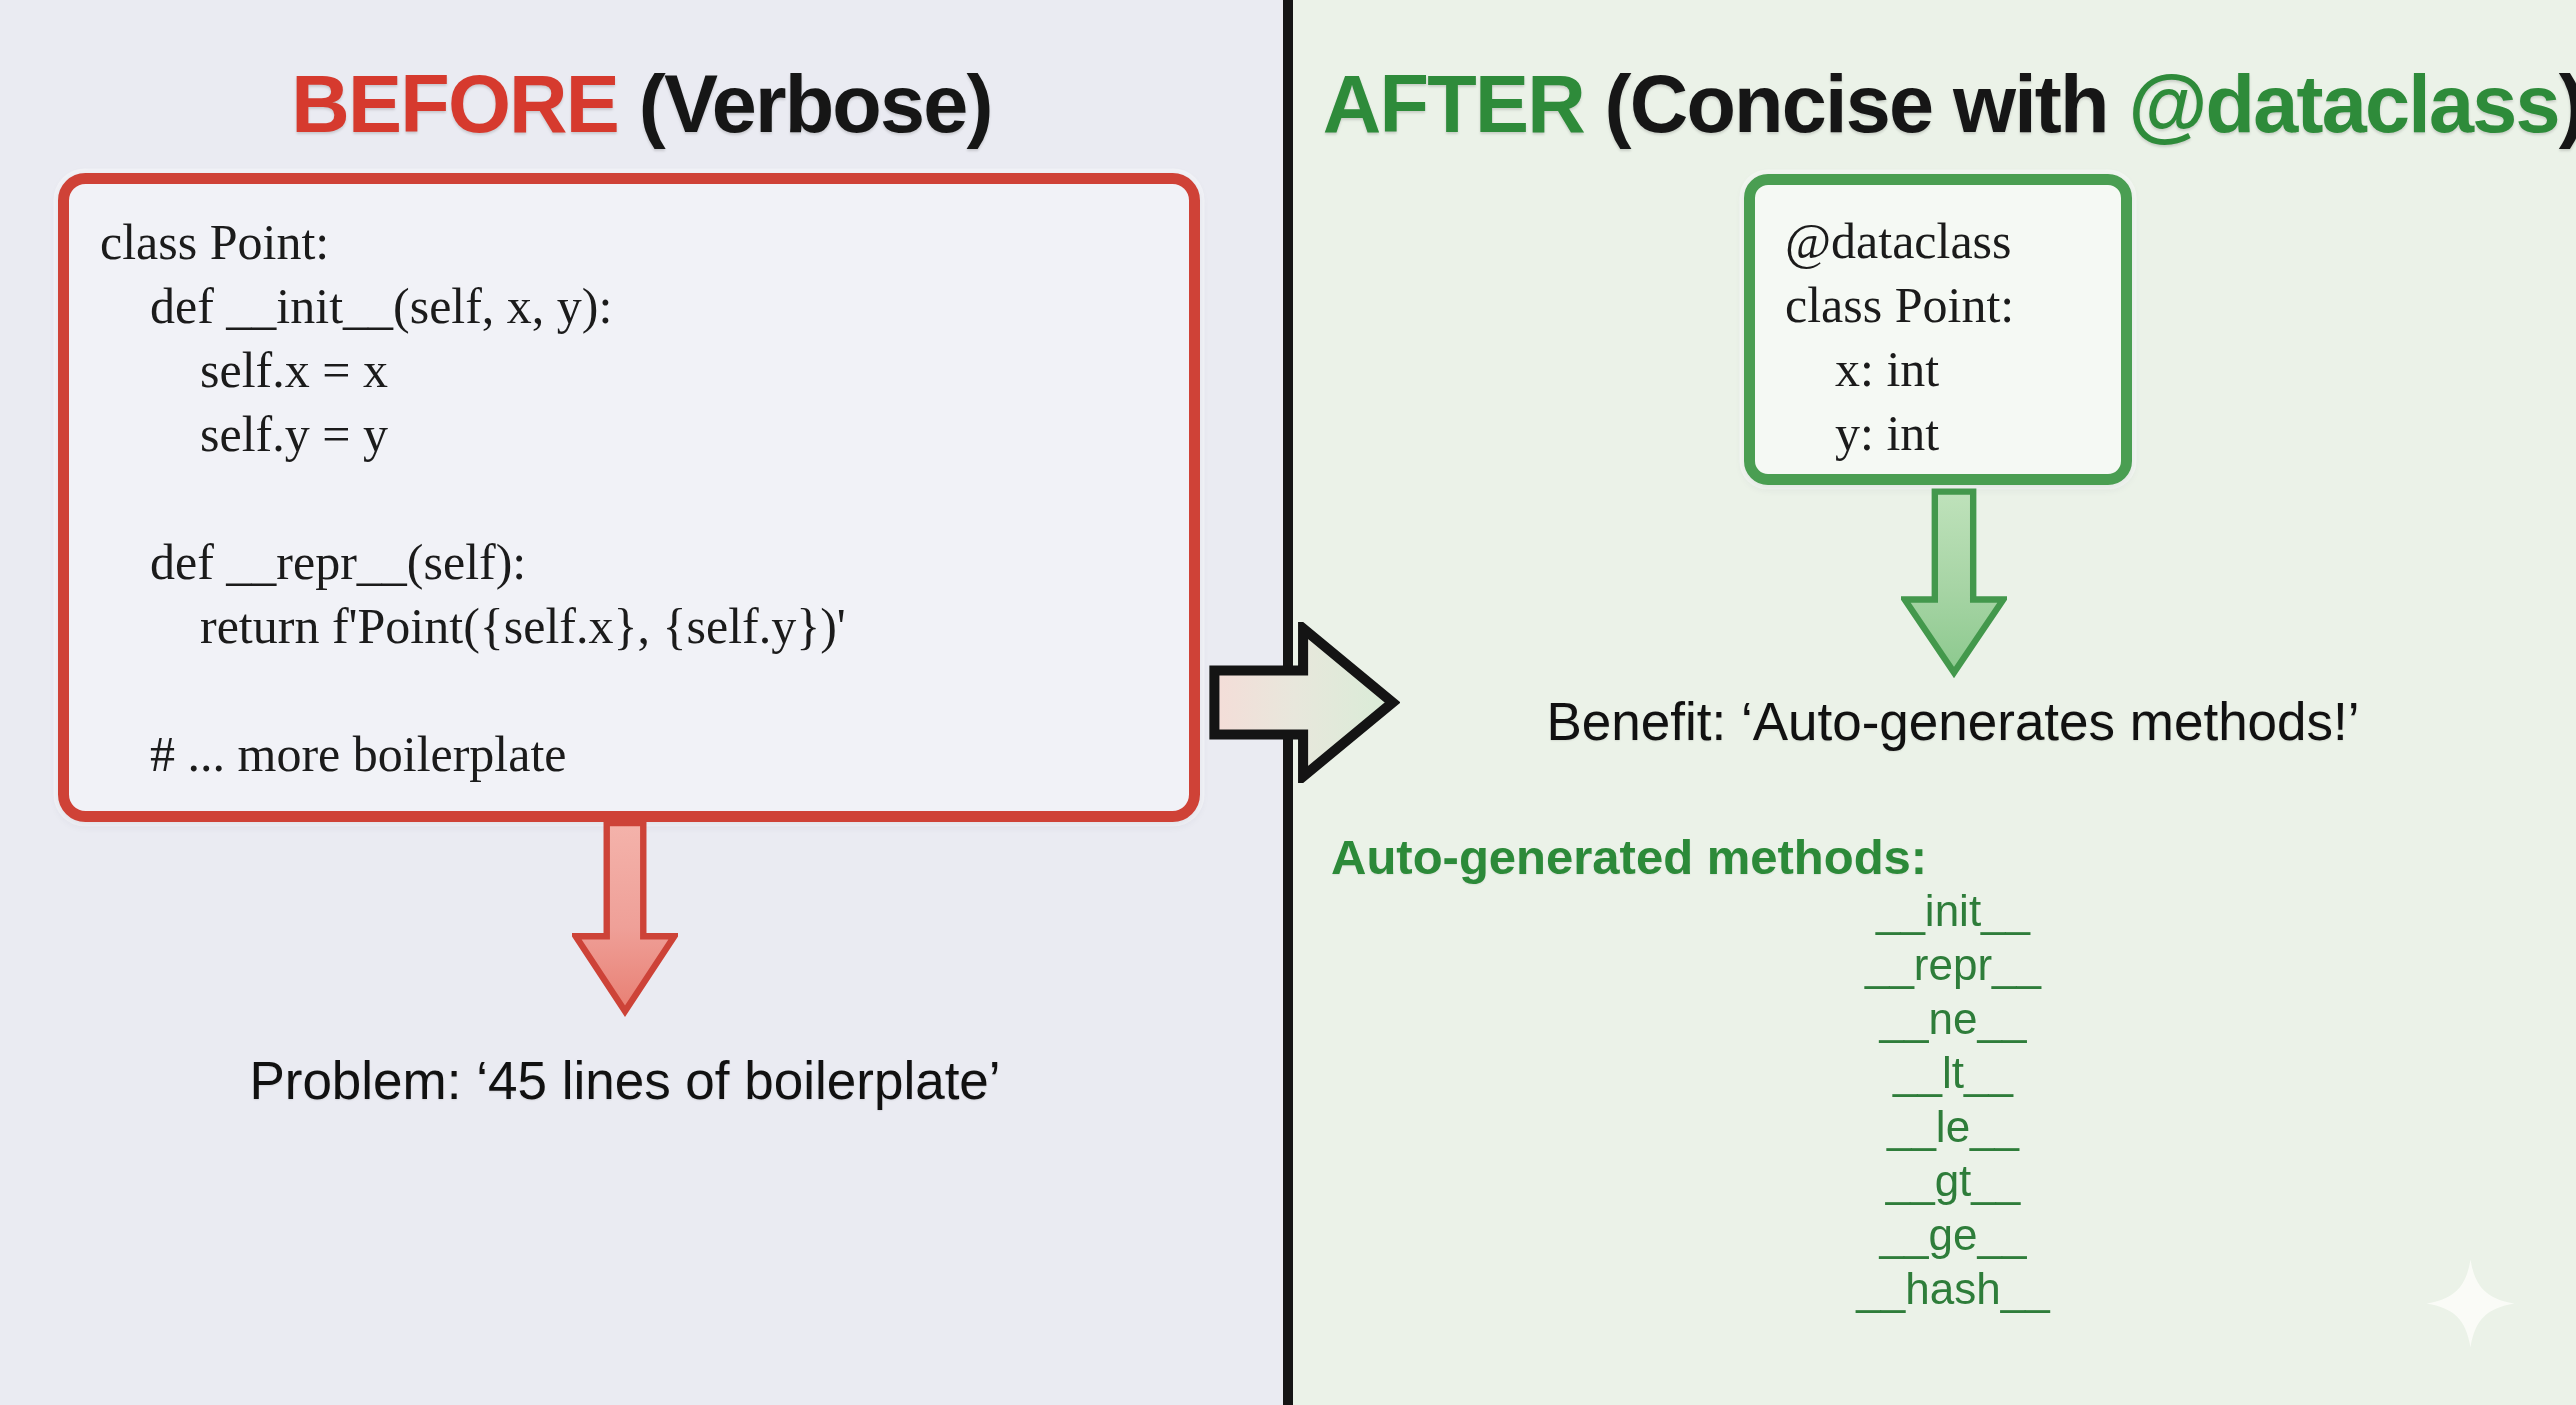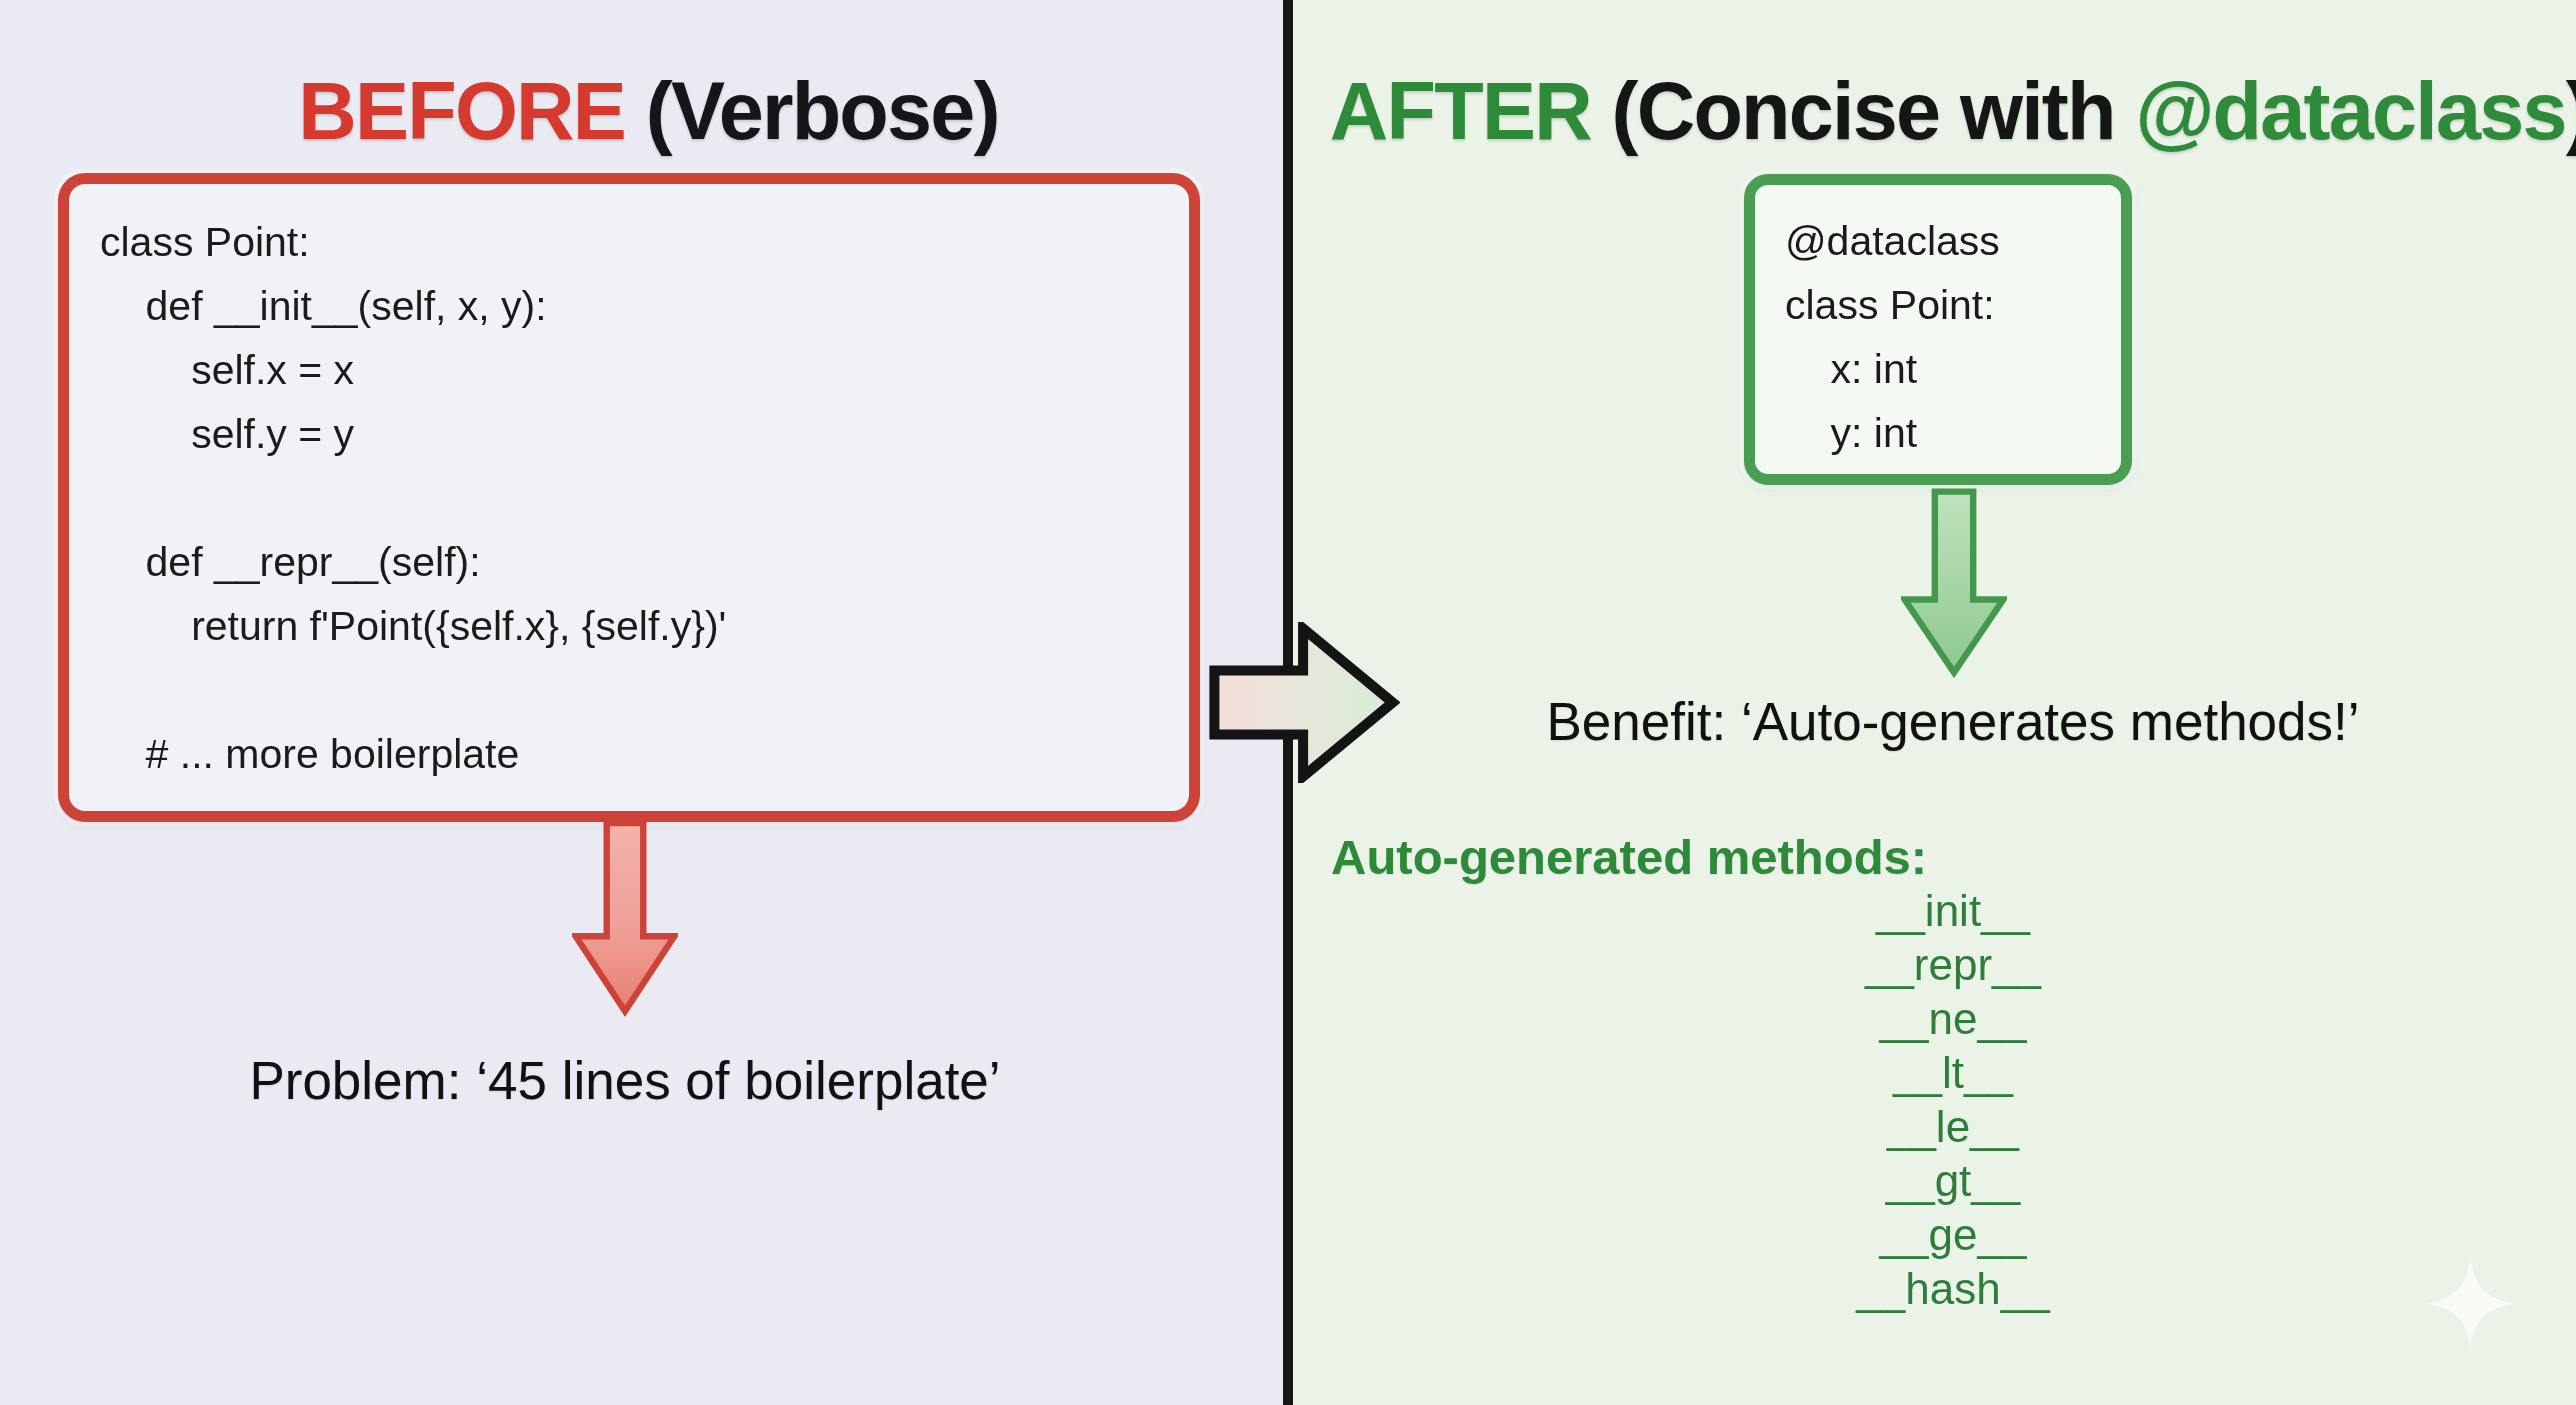--- a/index.html
+++ b/index.html
@@ -6,43 +6,43 @@
   body{
     width:2576px;height:1405px;position:relative;overflow:hidden;
     font-family:"Liberation Sans",sans-serif;background:#eaebf2;
   }
   .panel{position:absolute;top:0;height:1405px;}
   .panel.left{left:0;width:1283px;background:#eaebf2;}
   .panel.right{left:1293px;width:1283px;background:#ebf2e8;}
   .divider{position:absolute;left:1283px;top:0;width:10px;height:1405px;background:#151515;z-index:2;}
 
   .title{
-    position:absolute;top:60px;left:0;width:100%;margin:7px;text-align:center;
+    position:absolute;top:60px;left:0;width:100%;margin:0;text-align:center;
     font-size:81px;font-weight:bold;letter-spacing:-1.8px;color:#161616;line-height:88px;
     text-shadow:0 1.8px 2.7px rgba(0,0,0,0.15);white-space:nowrap;
   }
   .panel.right .title{padding-left:28px;width:calc(100% - 18.3px);}
   .accent-red{color:#d63a2e;}
   .accent-green{color:#2e8b3a;}
 
   .code-box{
     position:absolute;box-sizing:border-box;border-radius:27.4px;
     box-shadow:0 2.7px 9.1px rgba(50,50,90,0.10), 0 0 0 4.6px rgba(255,255,255,0.45);
   }
   .red-box{
     left:58px;top:173px;width:1142px;height:649px;
     border:11px solid #cf4237;background:#f1f2f7;
   }
   .green-box{
     left:451px;top:174px;width:388px;height:311px;
     border:11px solid #4a9e52;background:#f5f9f4;border-radius:24px;
   }
   .code{
-    margin:0;font-family:Liberation Sans, sans-serif;
-    font-size:41px;line-height:64px;color:#1b1b1b;white-space:pre;
+    margin:0;font-family:Liberation Serif, serif;
+    font-size:50px;line-height:64px;color:#1b1b1b;white-space:pre;
   }
   .red-box .code{padding:25.6px 11px 0 31px;}
   .green-box .code{padding:24px 0 0 30px;}
 
   .down-arrow{position:absolute;}
   .red-arrow{left:572px;top:819px;width:106px;height:198px;}
   .green-arrow{left:608px;top:488px;width:106px;height:190px;}
 
   .caption{
     position:absolute;margin:0;text-align:center;color:#111;

